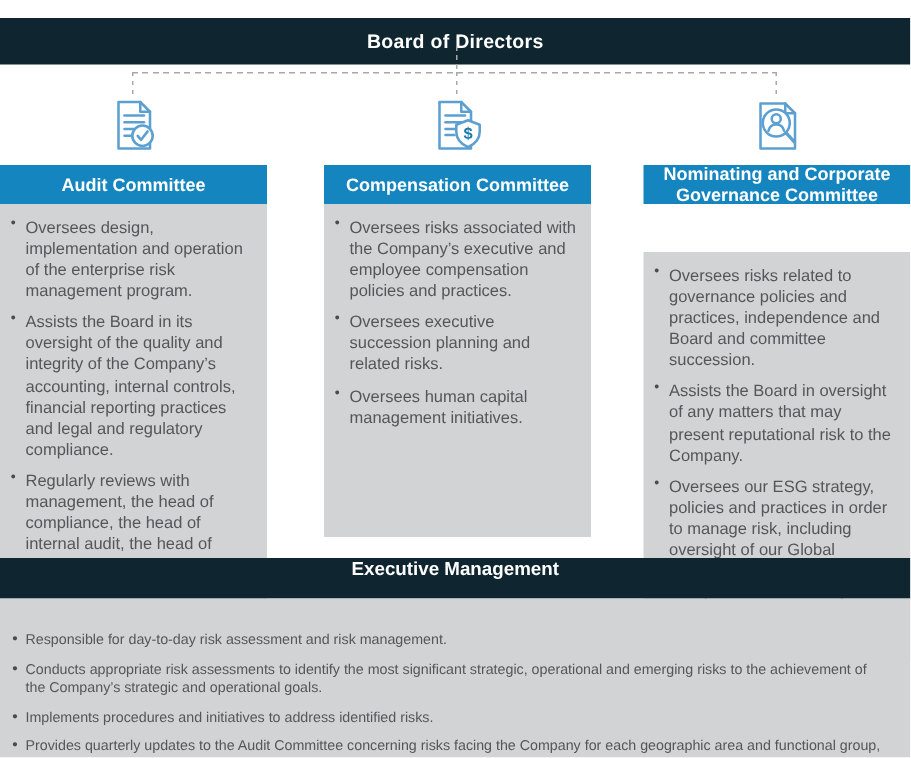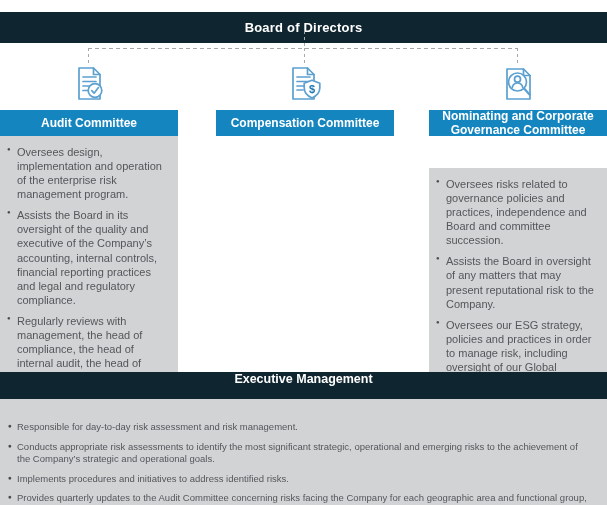--- a/index.html
+++ b/index.html
@@ -120,28 +120,35 @@
       <path class="ic-ln" d="M15.3 24.2 c0.7-2.9 2.7-4.2 5.2-4.2 s4.5 1.3 5.2 4.2"></path>
       <path class="ic-ln" style="stroke-width:2.2" d="M27.1 25.6 L32.5 31.6"></path>
     </svg>
   </div>
 
   <section class="col colA">
     <h2 class="col-head">Audit Committee</h2>
     <div class="col-body">
       <ul class="bullets">
           <li>Oversees design, implementation and operation of the enterprise risk management program.</li>
-          <li>Assists the Board in its oversight of the quality and executive of the Company’s accounting, internal controls, financial reporting practices and legal and regulatory compliance.</li>
+          <li>Assists the Board in its oversight of the quality and integrity of the Company’s accounting, internal controls, financial reporting practices and legal and regulatory compliance.</li>
           <li>Regularly reviews with management, the head of compliance, the head of internal audit, the head of information security and the independent accountants the steps taken to monitor and mitigate risk exposure.</li>
         </ul>
     </div>
   </section>
 
   <section class="col colB">
     <h2 class="col-head">Compensation Committee</h2>
+    <div class="col-body">
+      <ul class="bullets">
+          <li>Oversees risks associated with the Company’s executive and employee compensation policies and practices.</li>
+          <li>Oversees executive succession planning and related risks.</li>
+          <li>Oversees human capital management initiatives.</li>
+        </ul>
+    </div>
   </section>
 
   <section class="col colC">
     <h2 class="col-head">Nominating and Corporate Governance Committee</h2>
     <div class="col-body">
       <ul class="bullets">
           <li>Oversees risks related to governance policies and practices, independence and Board and committee succession.</li>
           <li>Assists the Board in oversight of any matters that may present reputational risk to the Company.</li>
           <li>Oversees our ESG strategy, policies and practices in order to manage risk, including oversight of our Global Environmental Program, our Compliance and Privacy programs and our Diversity and Inclusion programs.</li>
         </ul>

